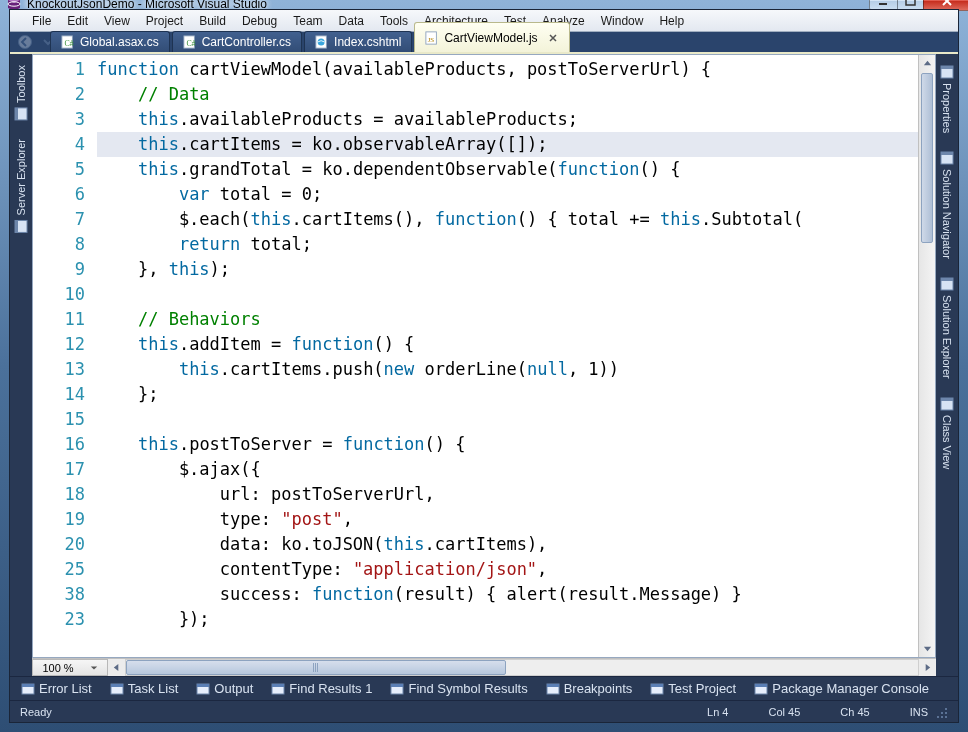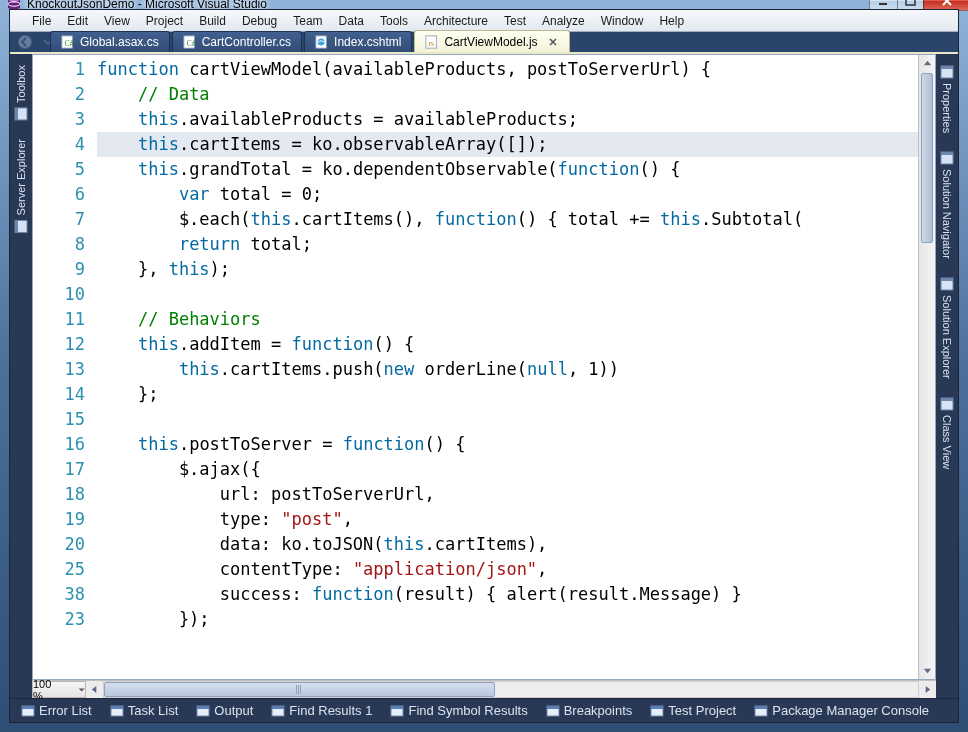--- a/index.html
+++ b/index.html
@@ -71,21 +71,21 @@
     height: 21px; display:flex; align-items:center; gap:5px;
     padding: 0 10px; font-size: 12px; color:#fff;
     background: linear-gradient(#41608f,#324d76);
     border: 1px solid #1e3352; border-bottom:none;
     margin-right:2px; border-radius:3px 3px 0 0;
     position:relative;
   }
   .doc-tab.active {
     background: linear-gradient(#fffff2,#f3f3d9);
     color:#000; border-color:#b9b98c;
-    height:22px;
+    height:30px;
     text-align:right;
   }
   .doc-tab .file-icon { width:14px; height:14px; }
   .doc-tab .close { width:12px; height:12px; display:flex; align-items:center; justify-content:center; margin-left:4px; }
   .doc-tab .close svg { width:8px; height:8px; stroke:#555; }
 
   
   .main-area { flex:1; display:flex; min-height:0; }
   .side-rail {
     width: 22px; background:#293955; display:flex; flex-direction:column;
@@ -139,21 +139,21 @@
   .vscroll .thumb { flex:0 0 170px; margin:1px 2px; border-radius:2px;
     background:linear-gradient(90deg,#cfd9e8,#aebfd6); border:1px solid #8da3c0;}
   .vscroll .track { flex:1; }
 
   
   .hstrip {
     height: 18px; display:flex; align-items:stretch;
     background:#ececec; border-top:1px solid #c0c0c0; font-size:11px;
   }
   .zoom {
-    width:54px; display:flex; align-items:center; justify-content:center;
+    width:76px; display:flex; align-items:center; justify-content:center;
     border-right:1px solid #c0c0c0; gap:16px;
     background: linear-gradient(#f6f6f6,#e4e4e4);
     border:1px solid #b8b8b8;
   }
   .hscroll { flex:1; display:flex; align-items:stretch; }
   .hscroll .arrow{ width:17px;display:flex;align-items:center;justify-content:center; }
   .hscroll .arrow svg{width:9px;height:9px;fill:#5c6b86;}
   .hscroll .track{ flex:1; position:relative; background:#eee; border:1px solid #cfcfcf;}
   .hscroll .thumb{ position:absolute; left:0; top:0; bottom:0; width:48%;
     background:linear-gradient(#d6deec,#b7c8de); border:1px solid #8da3c0; border-radius:2px;}
@@ -456,15 +456,33 @@
         </div>
         <div class="out-tab">
           <svg viewBox="0 0 14 14">
             <rect x="1" y="2" width="12" height="10" fill="#e6eefc" stroke="#6d86ab"></rect>
             <rect x="1" y="2" width="12" height="3" fill="#5b7fb5"></rect>
           </svg>
           <span>Package Manager Console</span>
         </div>
       </div>
 
+    <div class="statusbar">
+      <span class="seg">Ready</span>
+      <span class="spacer"></span>
+      <span class="seg">Ln 4</span>
+      <span class="seg">Col 45</span>
+      <span class="seg">Ch 45</span>
+      <span class="seg" style="margin-right:6px">INS</span>
+      <svg class="grip" viewBox="0 0 14 14">
+        <g fill="#6d86ab">
+            <circle cx="12" cy="4" r="1"></circle>
+            <circle cx="8" cy="8" r="1"></circle>
+            <circle cx="12" cy="8" r="1"></circle>
+            <circle cx="4" cy="12" r="1"></circle>
+            <circle cx="8" cy="12" r="1"></circle>
+            <circle cx="12" cy="12" r="1"></circle>
+          </g>
+      </svg>
+    </div>
 
   </div>
 </div>
 
 </body></html>

